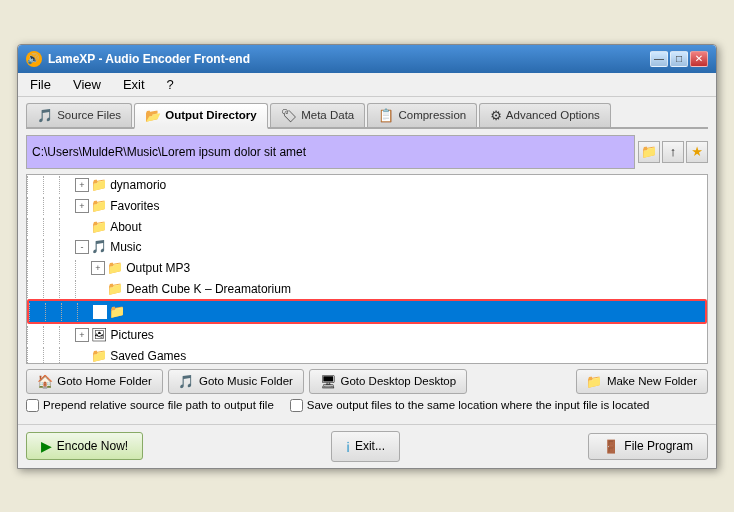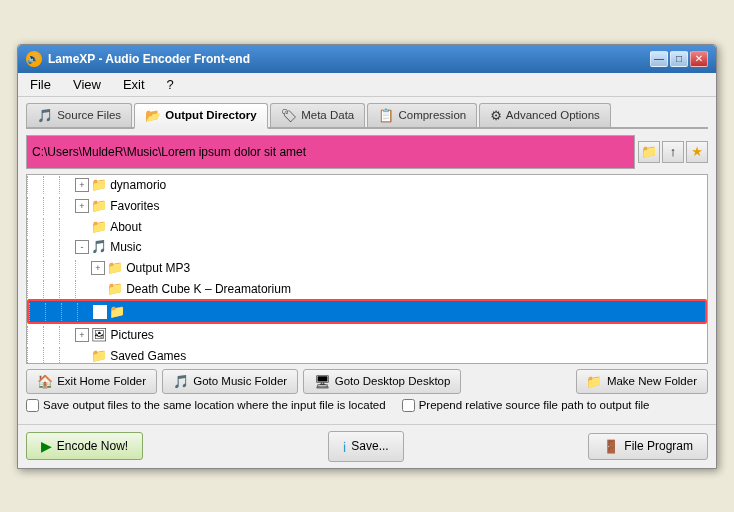--- a/index.html
+++ b/index.html
@@ -111,21 +111,21 @@
     .tab-icon { font-size: 13px; }
     .path-bar {
       display: flex;
       align-items: center;
       margin-bottom: 5px;
     }
     .path-input {
       flex: 1;
       padding: 16px 5px;
       border: 1px solid #aaa;
-      background: #ec4899;
+      background: #c4b5fd;
       font-size: 12px;
       height: 22px;
     }
     .path-btns {
       display: flex;
       gap: 2px;
       margin-left: 3px;
     }
     .path-btn {
       width: 22px;
@@ -375,58 +375,58 @@
           <span class="tree-indent"><span style="display:inline-block;width:16px;border-left:1px dotted #aaa;height:18px;vertical-align:middle;"></span></span>
           <span class="tree-expander empty"></span>
           <span class="folder-icon">📁</span>
           <span>Saved Games</span>
         </div>
       </div>
 
     <div class="action-buttons">
       <button class="action-btn">
         <span class="action-btn-icon">🏠</span>
-        <span>Exit Home Folder</span>
+        <span>Goto Home Folder</span>
       </button>
       <button class="action-btn">
         <span class="action-btn-icon">🎵</span>
         <span>Goto Music Folder</span>
       </button>
       <button class="action-btn">
         <span class="action-btn-icon">🖥</span>
         <span>Goto Desktop Desktop</span>
       </button>
       <div class="spacer"></div>
       <button class="action-btn">
         <span class="action-btn-icon">📁</span>
         <span>Make New Folder</span>
       </button>
     </div>
 
     <div class="checkboxes">
       <label class="checkbox-label">
         <input type="checkbox" style="">
-        <span>Save output files to the same location where the input file is located</span>
+        <span>Prepend relative source file path to output file</span>
       </label>
       <label class="checkbox-label">
         <input type="checkbox" style="">
-        <span>Prepend relative source file path to output file</span>
+        <span>Save output files to the same location where the input file is located</span>
       </label>
     </div>
   </div>
 
   <div class="bottom-bar">
     <button class="bottom-btn encode">
       <span class="encode-icon">▶</span>
       <span>Encode Now!</span>
     </button>
     <div class="spacer"></div>
     <button class="bottom-btn">
       <span class="about-icon">ℹ</span>
-      <span>Save...</span>
+      <span>Exit...</span>
     </button>
     <div class="spacer"></div>
     <button class="bottom-btn">
       <span class="exit-icon">🚪</span>
       <span>File Program</span>
     </button>
   </div>
 </div>
 
 </body></html>

